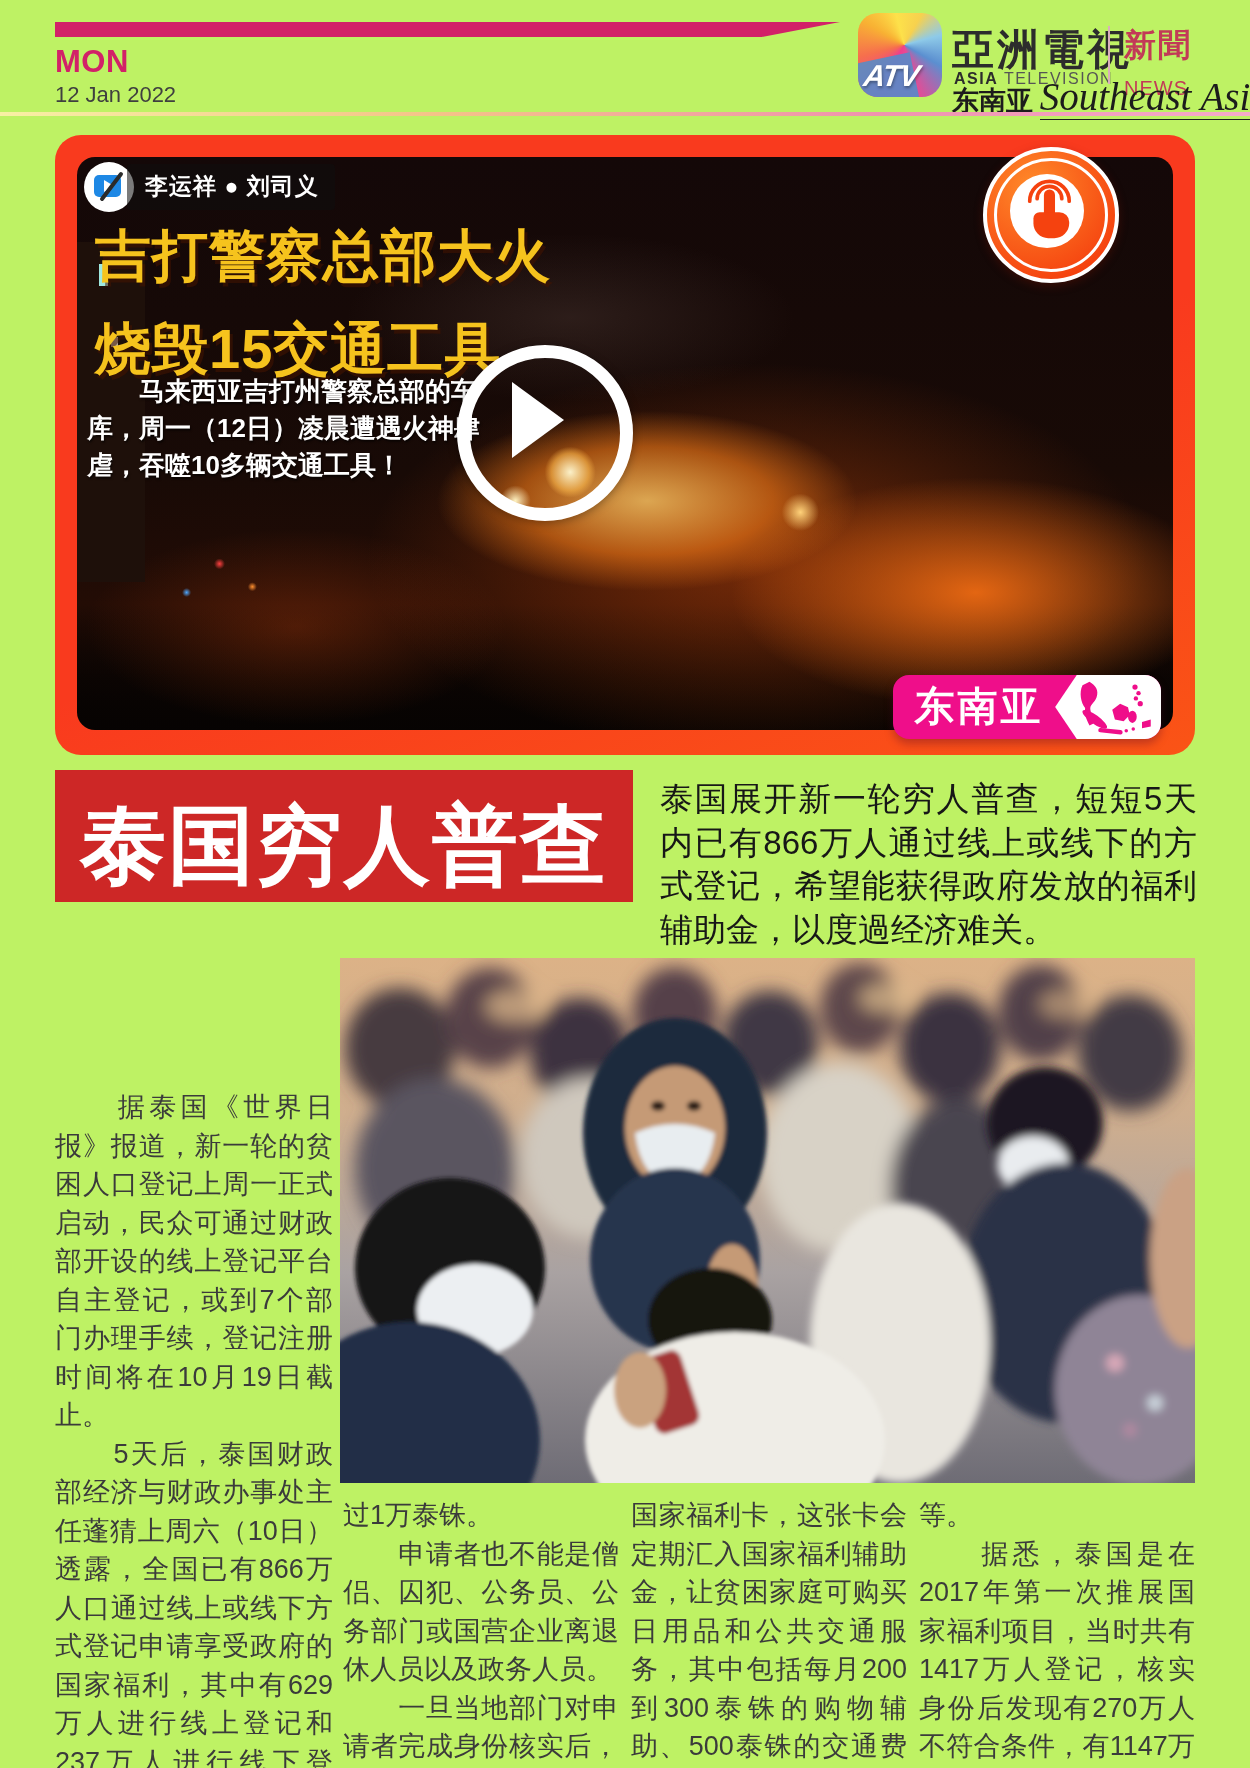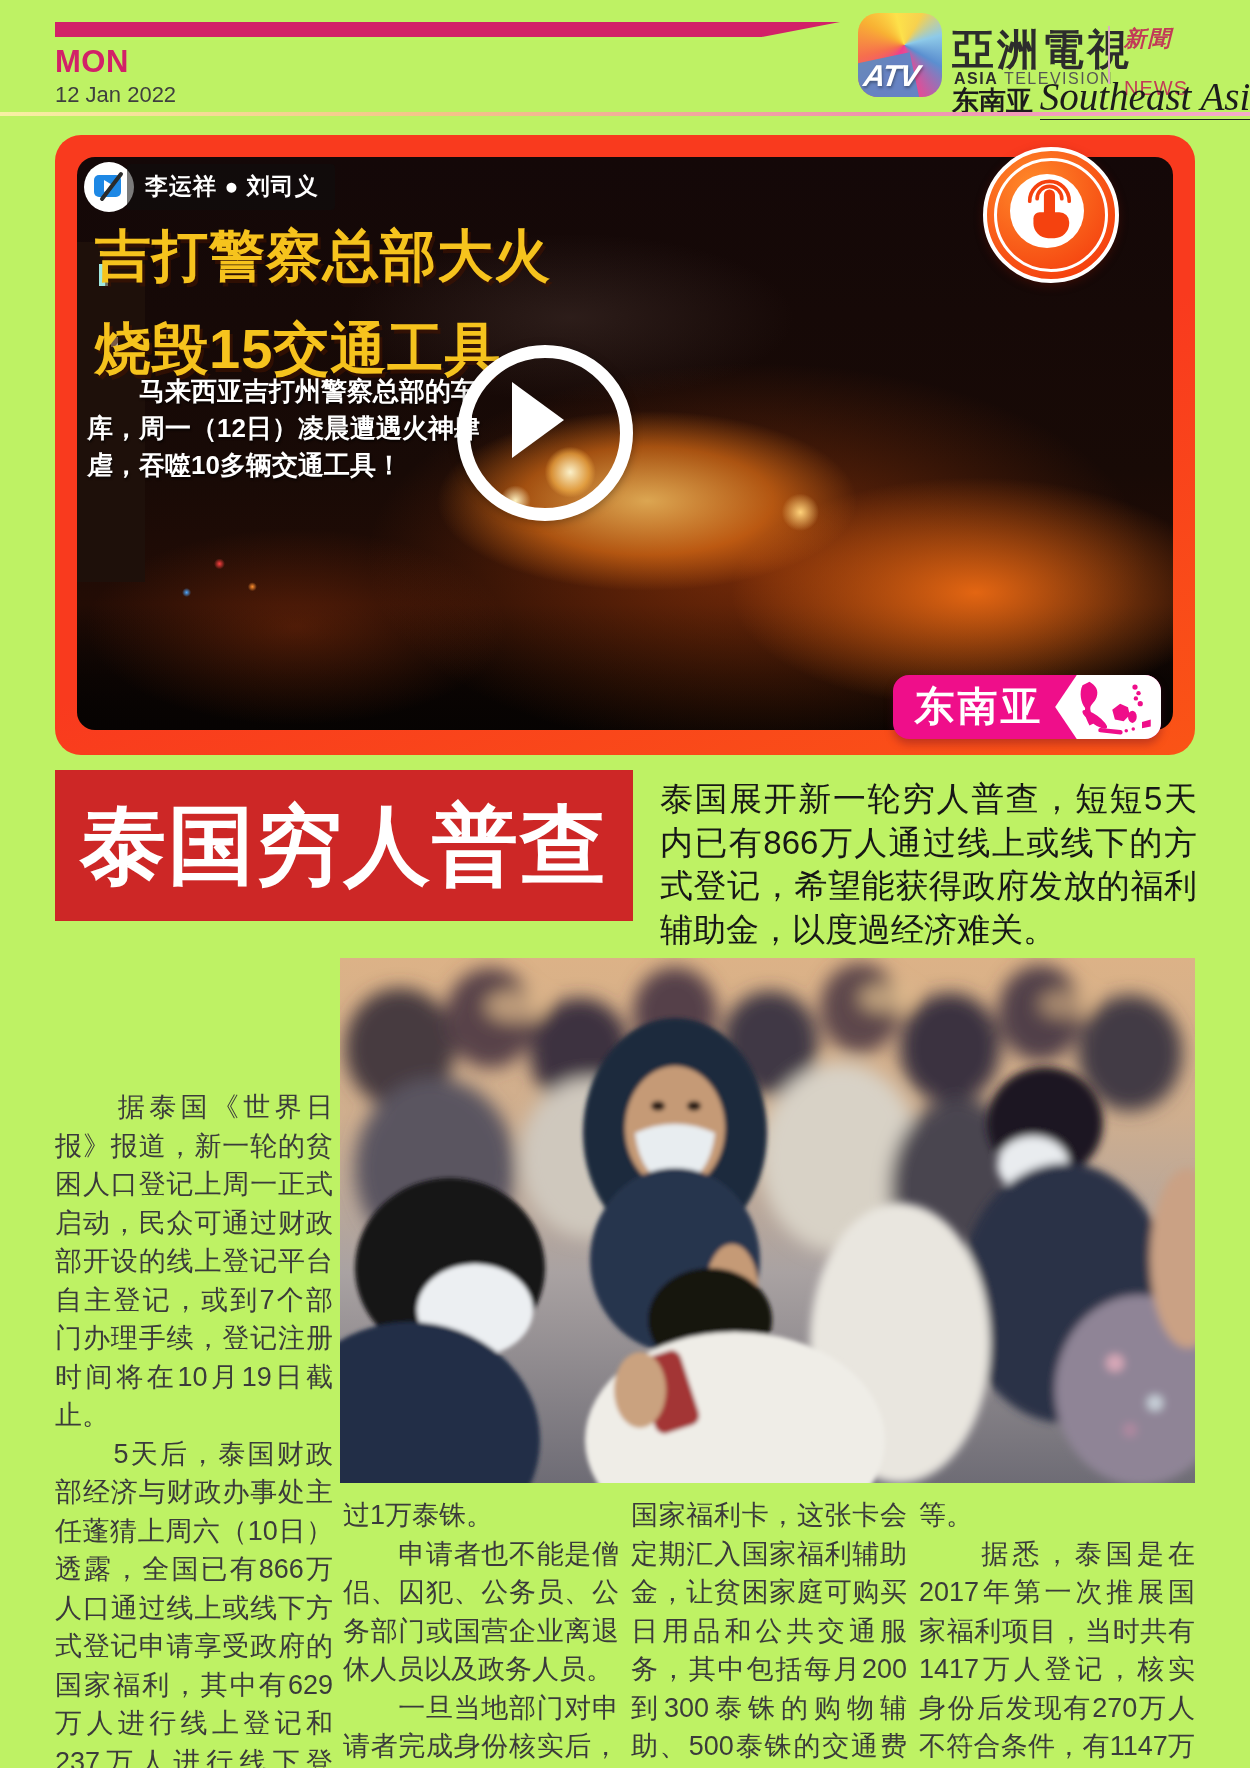--- a/index.html
+++ b/index.html
@@ -16,21 +16,21 @@
     background:conic-gradient(from 210deg at 55% 38%,#ee3f8e,#f66f4d,#f8b133,#fde14a,#f7d14e,#8ecae8,#5b8fd0,#e84a94,#ee3f8e);
     overflow:hidden;}
   .atv-icon .facet{position:absolute;left:-12px;bottom:-16px;width:70px;height:54px;background:#4f8ecb;
     transform:rotate(-12deg);opacity:.85;}
   .atv-icon .atv-txt{position:absolute;left:6px;bottom:4px;color:#fff;font-weight:800;font-style:italic;
     font-size:30px;letter-spacing:-1px;text-shadow:1px 2px 3px rgba(0,0,0,.35);transform:skewX(-8deg);}
   .logo-cn{position:absolute;left:952px;top:22px;font-size:42px;color:#2c2c2c;font-weight:600;letter-spacing:3px;}
   .logo-en{position:absolute;left:954px;top:70px;font-size:16px;letter-spacing:1.5px;color:#555;}
   .logo-en b{color:#2c2c2c;}
   .logo-div{position:absolute;left:1108px;top:26px;width:2px;height:58px;background:#d9aebc;}
-  .news-cn{position:absolute;left:1124px;top:24px;font-size:22px;font-weight:700;color:#c23a57;letter-spacing:2px;font-style:italic;}
+  .news-cn{position:absolute;left:1124px;top:24px;font-size:32px;font-weight:700;color:#c23a57;letter-spacing:2px;}
   .news-en{position:absolute;left:1124px;top:60px;font-size:20px;letter-spacing:1px;color:#c23a57;font-weight:500;margin-top:17px;}
   .script-row{position:absolute;left:952px;top:74px;width:243px;white-space:nowrap;}
   .script-cn{font-size:27px;font-weight:700;color:#1c1c1c;font-family:"Liberation Serif","DejaVu Serif",serif;}
   .script-en{font-size:39px;font-style:italic;color:#1c1c1c;font-family:"Liberation Serif","DejaVu Serif",serif;
     border-bottom:1.5px solid #1c1c1c;padding-bottom:1px;}
   .rule{position:absolute;left:0;top:112px;width:1250px;height:4px;
     background:linear-gradient(90deg,#f8f0a4,#f4c388 35%,#ef93af 70%,#f4abc9);}
   
   .card{position:absolute;left:55px;top:135px;width:1140px;height:620px;border-radius:26px;
     background:linear-gradient(160deg,#f93a1e 55%,#fa5416);}
@@ -71,21 +71,21 @@
   .tap::before{content:"";position:absolute;inset:7px;border:3px solid #fff;border-radius:50%;}
   .tap .pad{position:absolute;left:23px;top:23px;width:74px;height:74px;background:#fff;border-radius:50%;}
   .badge{position:absolute;left:838px;top:540px;width:268px;height:64px;border-radius:16px;z-index:3;
     background:#ef0e8a;box-shadow:0 5px 9px rgba(90,10,40,.35);overflow:hidden;}
   .badge .label{position:absolute;left:0;top:0;width:172px;height:64px;color:#fff;font-size:40px;
     font-weight:800;text-align:center;line-height:62px;letter-spacing:3px;}
   .badge .mapbox{position:absolute;right:0;top:0;width:108px;height:64px;background:#fff;
     clip-path:polygon(22% 0,100% 0,100% 100%,22% 100%,2% 50%);}
   .badge .mapbox svg{position:absolute;right:6px;top:5px;}
   
-  .kicker{position:absolute;left:55px;top:770px;width:578px;height:151px;background:#cd2726;}
+  .kicker{position:absolute;left:55px;top:770px;width:578px;height:132px;background:#cd2726;}
   .kicker span{display:block;text-align:center;color:#fff;font-size:86px;font-weight:900;
     line-height:150px;letter-spacing:2px;}
   .lede{position:absolute;left:660px;top:777px;width:537px;font-size:33px;line-height:43.5px;
     color:#171717;font-weight:500;text-align:justify;}
   .bighead{position:absolute;left:55px;top:944px;z-index:3;font-size:102px;font-weight:900;color:#cd2726;
     white-space:nowrap;letter-spacing:0px;-webkit-text-stroke:7px #fff;paint-order:stroke fill;
     text-shadow:0 0 2px #fff;}
   .photo{position:absolute;left:340px;top:958px;width:855px;height:525px;z-index:1;overflow:hidden;background:#b9a48c;}
   .col{position:absolute;font-size:27px;line-height:38.5px;color:#3b3b3b;font-weight:500;
     text-align:justify;white-space:pre-line;}

